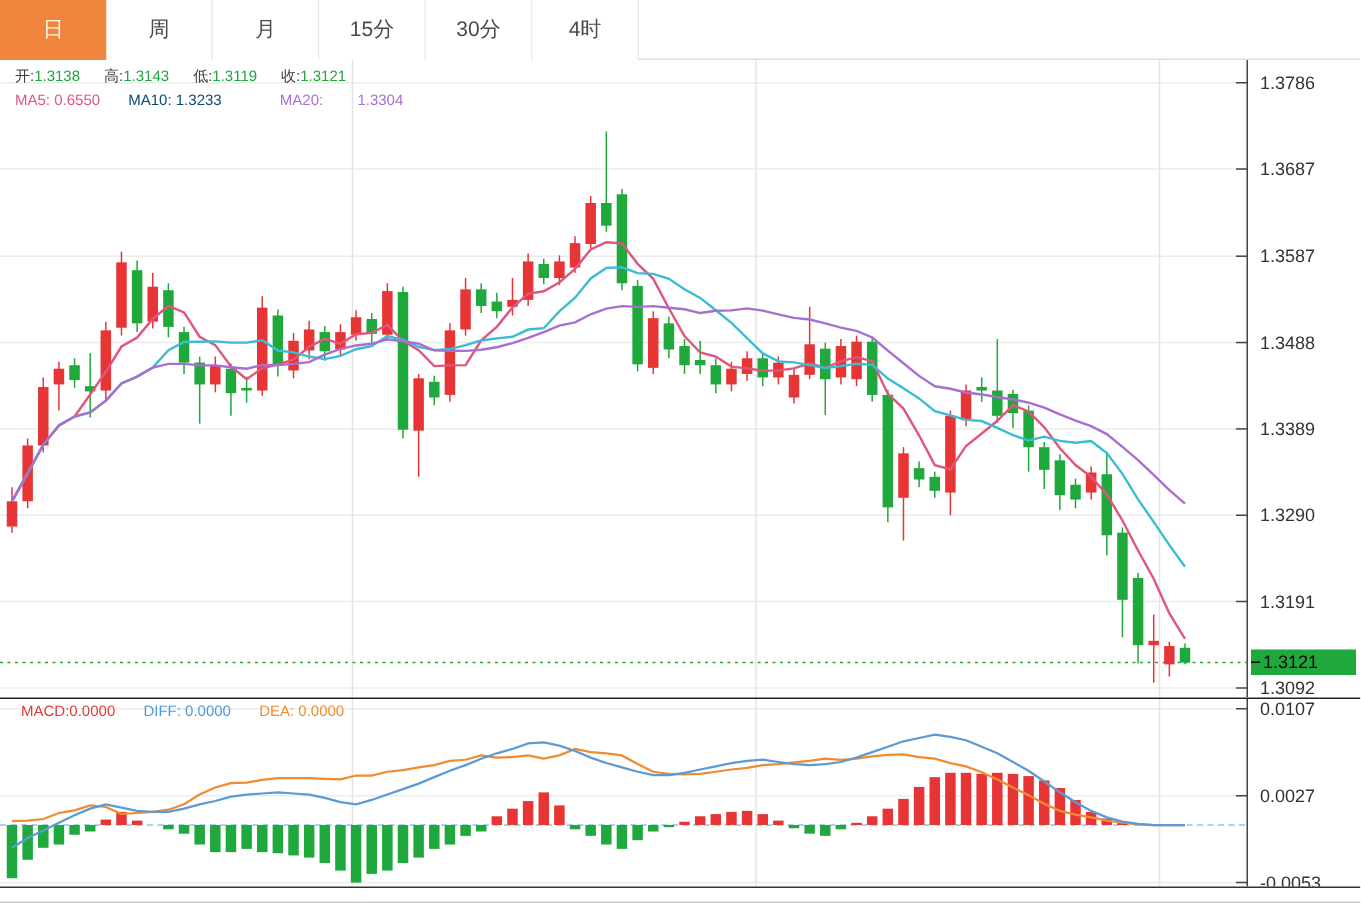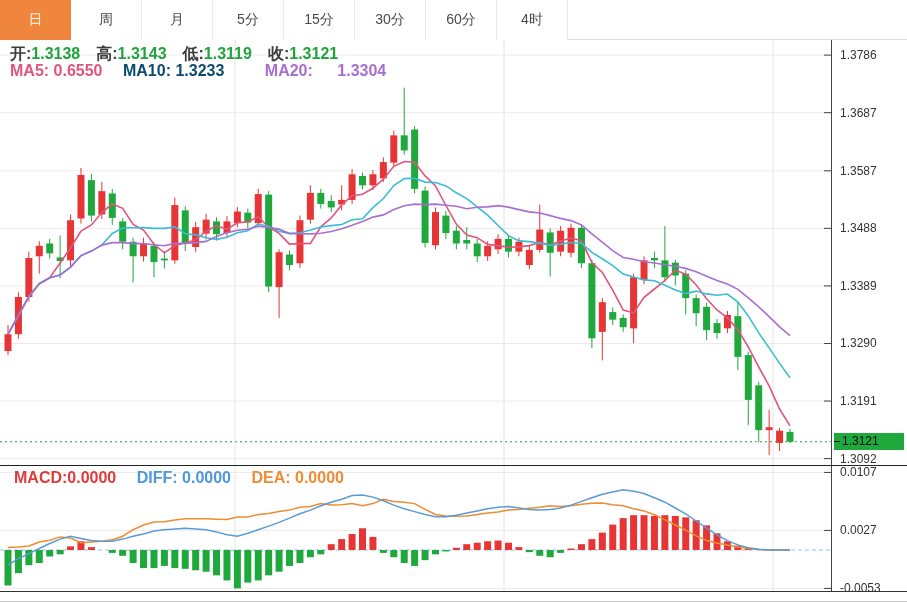--- a/index.html
+++ b/index.html
@@ -5,21 +5,21 @@
   html,body{margin:0;padding:0;background:#fff;}
   .stage{position:relative;width:907px;height:602px;background:#fff;overflow:hidden;
          font-family:"Liberation Sans","DejaVu Sans",sans-serif;border-bottom:1px solid #ccc;box-sizing:border-box;}
   
   .tabbar{position:absolute;left:0;top:0;width:907px;height:40px;display:flex;
           border-bottom:1px solid #dcdcdc;box-sizing:border-box;background:#fff;}
   .tab{width:71px;height:40px;line-height:39px;text-align:center;font-size:14px;color:#4a4a4a;
        border-right:1px solid #e9e9e9;box-sizing:border-box;background:#fff;cursor:pointer;}
   .tab.active{background:var(--tab-orange,#f0853e);color:#fff7e0;border-right:none;}
   
-  .legend-row{position:absolute;left:10px;font-size:16px;white-space:nowrap;z-index:5;font-weight:bold;}
+  .legend-row{position:absolute;left:10px;font-size:10px;white-space:nowrap;z-index:5;}
   .legend-row .lbl{color:#3c3c3c;}
   .legend-row .val{margin-right:16px;}
   .g{color:#21a33e;}
   .ma5c{color:#e0557f;} .ma10c{color:#0c4a6e;} .ma20c{color:#a86fd0;margin-left:20px;}
   .macdc{color:#e03a3a;} .diffc{color:#4f97dc;} .deac{color:#ef8b31;}
   
   .main-svg{position:absolute;left:0;top:40px;}
   .macd-svg{position:absolute;left:0;top:466px;}
   .sep{position:absolute;left:0;width:907px;height:1px;background:#222;z-index:4;}
   
@@ -29,24 +29,22 @@
 </style>
 </head>
 <body>
 
 <div class="stage">
 
   <div class="tabbar" id="tabbar">
       <div class="tab active">日</div>
       <div class="tab">周</div>
       <div class="tab">月</div>
-      <div class="tab">5分</div>
       <div class="tab">15分</div>
       <div class="tab">30分</div>
-      <div class="tab">60分</div>
       <div class="tab">4时</div>
     </div>
 
   <div class="legend-row" style="top:44px;">
     <span class="lbl">开:</span><span class="val g">1.3138</span><span class="lbl">高:</span><span class="val g">1.3143</span><span class="lbl">低:</span><span class="val g">1.3119</span><span class="lbl">收:</span><span class="val g">1.3121</span>
   </div>
 
   <div class="legend-row" style="top:62px;">
     <span class="ma5c">MA5:</span>
     <span class="val ma5c">0.6550</span>

